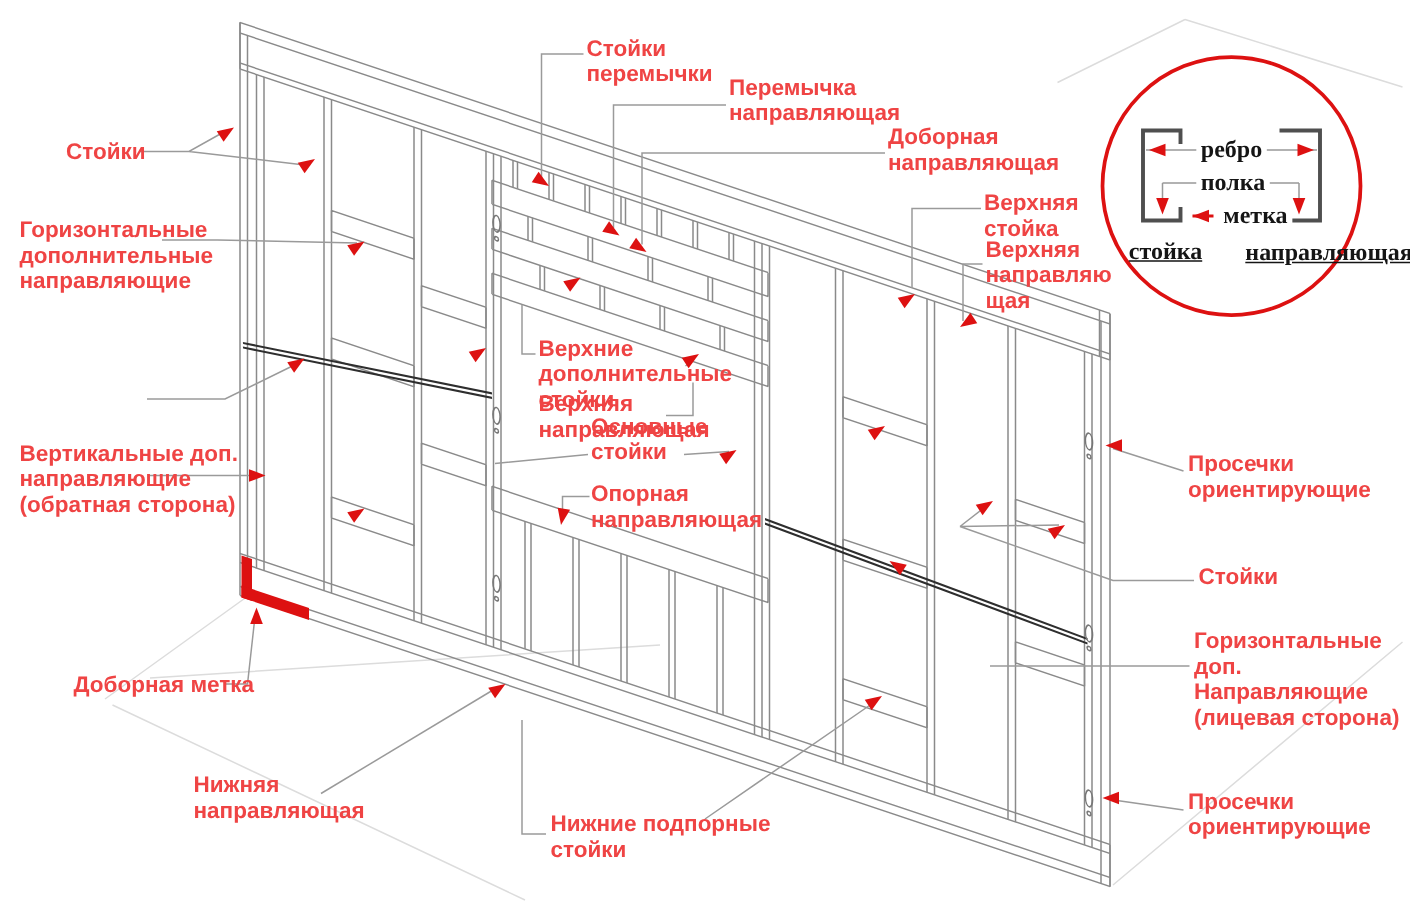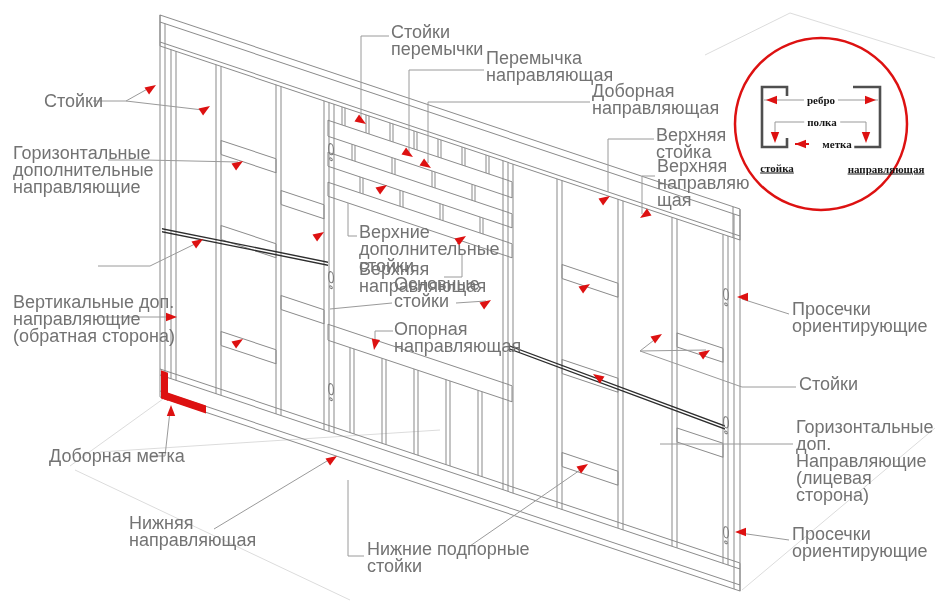--- a/index.html
+++ b/index.html
@@ -1,22 +1,22 @@
 <!DOCTYPE html>
 <html><head>
 <meta charset="utf-8">
 <style>
   html,body{margin:0;padding:0;background:#ffffff}
   .stage{position:relative;width:940px;height:603px;background:#fff;
          font-family:"Liberation Sans",sans-serif;overflow:hidden}
   .stage svg{position:absolute;left:0;top:0}
-  .lbl{position:absolute;font-weight:normal;font-size:18px;line-height:17px;
-       color:#737373;white-space:pre-line;z-index:5}
+  .lbl{position:absolute;font-weight:bold;font-size:15px;line-height:17px;
+       color:#ef4444;white-space:pre-line;z-index:5}
   .lbl-inset{position:absolute;font-family:"Liberation Serif",serif;font-weight:bold;
-       font-size:11px;line-height:13px;color:#151515;background:#fff;padding:0 3px;
+       font-size:16px;line-height:13px;color:#151515;background:#fff;padding:0 3px;
        transform:translate(-50%,-50%);white-space:nowrap;z-index:5}
   .lbl-inset.u{text-decoration:underline;background:transparent}
 </style>
 </head>
 <body>
 
 <div class="stage">
 
 <svg width="940" height="603" viewBox="0 0 940 603">
   <defs>

